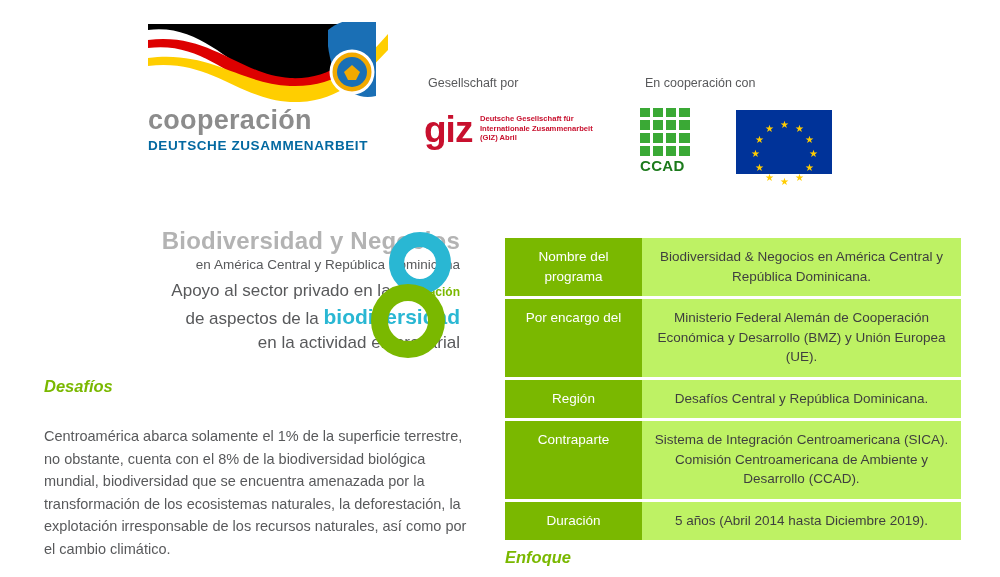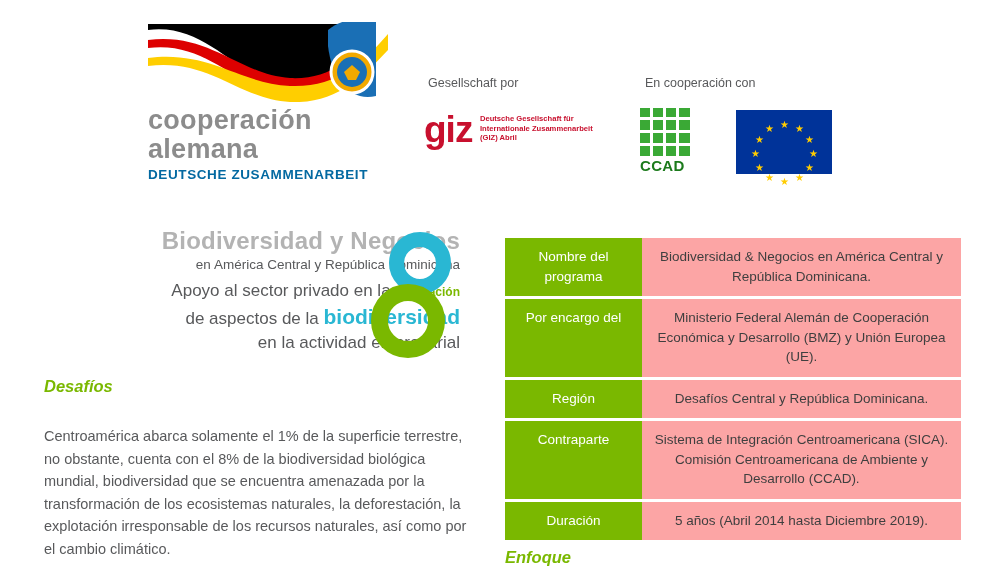--- a/index.html
+++ b/index.html
@@ -264,21 +264,21 @@
     font-size: 13.5px;
     line-height: 19.5px;
     border-bottom: 3px solid #ffffff;
   }
   .info-table td.k {
     width: 115px;
     background: #7ab800;
     color: #ffffff;
   }
   .info-table td.v {
-    background: #fca5a5;
+    background: #bef264;
     color: #3f3f3f;
   }
   .info-table tr:last-child td { border-bottom: none; }
 </style>
 </head>
 <body>
 
 <div class="header">
 
   <div class="coop-logo">
@@ -286,21 +286,20 @@
       <path d="M8,8 C70,0 100,62 150,66 C190,69 210,46 230,22 L230,2 L8,2 Z" fill="#000000"></path>
       <path d="M8,26 C70,18 100,72 150,74 C192,76 214,52 236,26 L236,10 C214,36 190,58 150,56 C100,53 70,10 8,18 Z" fill="#dd0000"></path>
       <path d="M8,44 C70,36 100,78 150,80 C196,82 222,56 248,28 L248,12 C222,42 196,66 150,64 C100,62 70,28 8,36 Z" fill="#ffce00"></path>
       <path d="M248,12 C262,0 280,0 296,4 L296,78 C270,84 252,62 248,28 Z" fill="#1a6fb5" transform="translate(-60,-4)"></path>
       <circle cx="212" cy="50" r="21" fill="#f2a900" stroke="#ffffff" stroke-width="3"></circle>
       <circle cx="212" cy="50" r="15" fill="#1a6fb5"></circle>
       <path d="M204,50 l8,-7 l8,7 l-4,8 l-8,0 Z" fill="#f2a900"></path>
     </svg>
     <div class="coop-title">
       <div class="l1">cooperación</div>
-      <div class="l2">alemana</div>
       <div class="l3">DEUTSCHE ZUSAMMENARBEIT</div>
     </div>
   </div>
 
   <div class="impl-label">Gesellschaft por</div>
   <div class="coop-label">En cooperación con</div>
 
   <div class="giz-logo">
     <div class="giz-word">giz</div>
     <div class="giz-sub">Deutsche Gesellschaft für Internationale Zusammenarbeit (GIZ) Abril</div>

